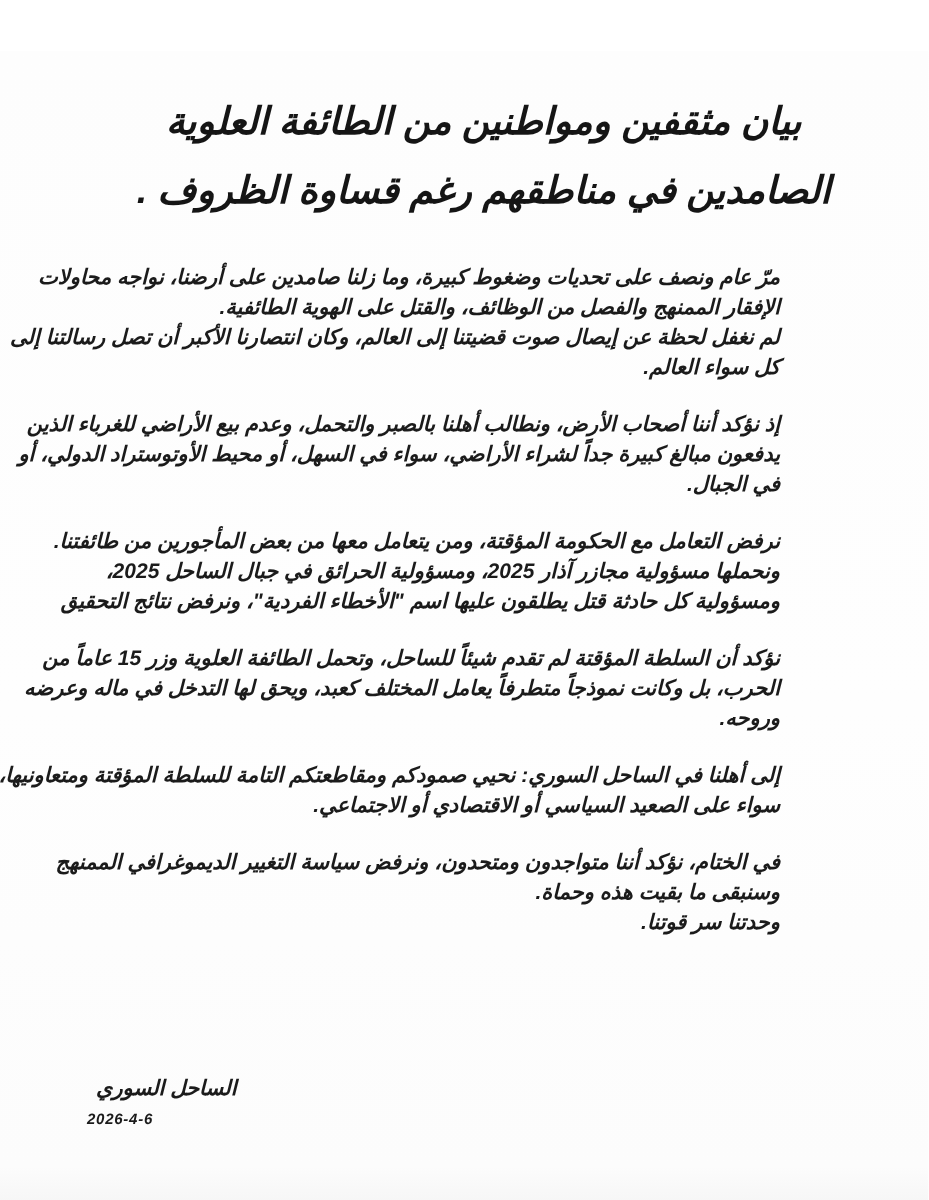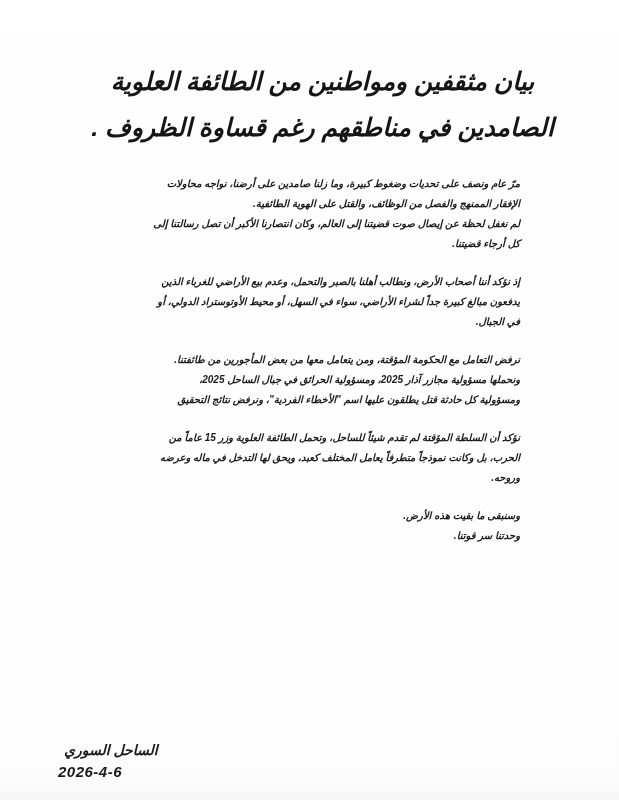--- a/index.html
+++ b/index.html
@@ -29,74 +29,79 @@
     color: #151515;
   }
   .title .t-line { white-space: nowrap; }
   .doc-body {
     position: absolute;
     top: 140px;
     left: 14px;
     right: 99px;
     direction: rtl;
     text-align: right;
-    font-size: 10px;
+    font-size: 14px;
     line-height: 20px;
     font-weight: 700;
     font-style: italic;
   }
   .para { margin: 0 0 18px 0; }
   .line { white-space: nowrap; }
   .signature-block {
     position: absolute;
-    top: 706px;
+    top: 681px;
     left: 58px;
     text-align: left;
     font-weight: 700;
     font-style: italic;
     font-size: 14px;
     line-height: 21px;
   }
   .sig-name { direction: rtl; padding-left: 6px; }
-  .sig-date { direction: ltr; font-size: 15px; letter-spacing: 0.5px; }
+  .sig-date { direction: ltr; font-size: 10px; letter-spacing: 0.5px; }
 </style>
 </head>
 <body>
 
 <div class="page">
 
   <div class="title">
     <div class="t-line">بيان مثقفين ومواطنين من الطائفة العلوية</div>
     <div class="t-line">الصامدين في مناطقهم رغم قساوة الظروف .</div>
   </div>
 
   <div class="doc-body">
       <div class="para">
         <div class="line">مرّ عام ونصف على تحديات وضغوط كبيرة، وما زلنا صامدين على أرضنا، نواجه محاولات</div>
         <div class="line">الإفقار الممنهج والفصل من الوظائف، والقتل على الهوية الطائفية.</div>
         <div class="line">لم نغفل لحظة عن إيصال صوت قضيتنا إلى العالم، وكان انتصارنا الأكبر أن تصل رسالتنا إلى</div>
-        <div class="line">كل أرجاء قضيتنا.</div>
+        <div class="line">كل سواء العالم.</div>
       </div>
       <div class="para">
         <div class="line">إذ نؤكد أننا أصحاب الأرض، ونطالب أهلنا بالصبر والتحمل، وعدم بيع الأراضي للغرباء الذين</div>
         <div class="line">يدفعون مبالغ كبيرة جداً لشراء الأراضي، سواء في السهل، أو محيط الأوتوستراد الدولي، أو</div>
         <div class="line">في الجبال.</div>
       </div>
       <div class="para">
         <div class="line">نرفض التعامل مع الحكومة المؤقتة، ومن يتعامل معها من بعض المأجورين من طائفتنا.</div>
         <div class="line">ونحملها مسؤولية مجازر آذار 2025، ومسؤولية الحرائق في جبال الساحل 2025،</div>
         <div class="line">ومسؤولية كل حادثة قتل يطلقون عليها اسم "الأخطاء الفردية"، ونرفض نتائج التحقيق</div>
       </div>
       <div class="para">
         <div class="line">نؤكد أن السلطة المؤقتة لم تقدم شيئاً للساحل، وتحمل الطائفة العلوية وزر 15 عاماً من</div>
         <div class="line">الحرب، بل وكانت نموذجاً متطرفاً يعامل المختلف كعبد، ويحق لها التدخل في ماله وعرضه</div>
         <div class="line">وروحه.</div>
       </div>
       <div class="para">
-        <div class="line">وسنبقى ما بقيت هذه الأرض.</div>
+        <div class="line">إلى أهلنا في الساحل السوري: نحيي صمودكم ومقاطعتكم التامة للسلطة المؤقتة ومتعاونيها،</div>
+        <div class="line">سواء على الصعيد السياسي أو الاقتصادي أو الاجتماعي.</div>
+      </div>
+      <div class="para">
+        <div class="line">في الختام، نؤكد أننا متواجدون ومتحدون، ونرفض سياسة التغيير الديموغرافي الممنهج</div>
+        <div class="line">وسنبقى ما بقيت هذه وحماة.</div>
         <div class="line">وحدتنا سر قوتنا.</div>
       </div>
     </div>
 
   <div class="signature-block">
     <div class="sig-name">الساحل السوري</div>
     <div class="sig-date">2026-4-6</div>
   </div>
 
 </div>

